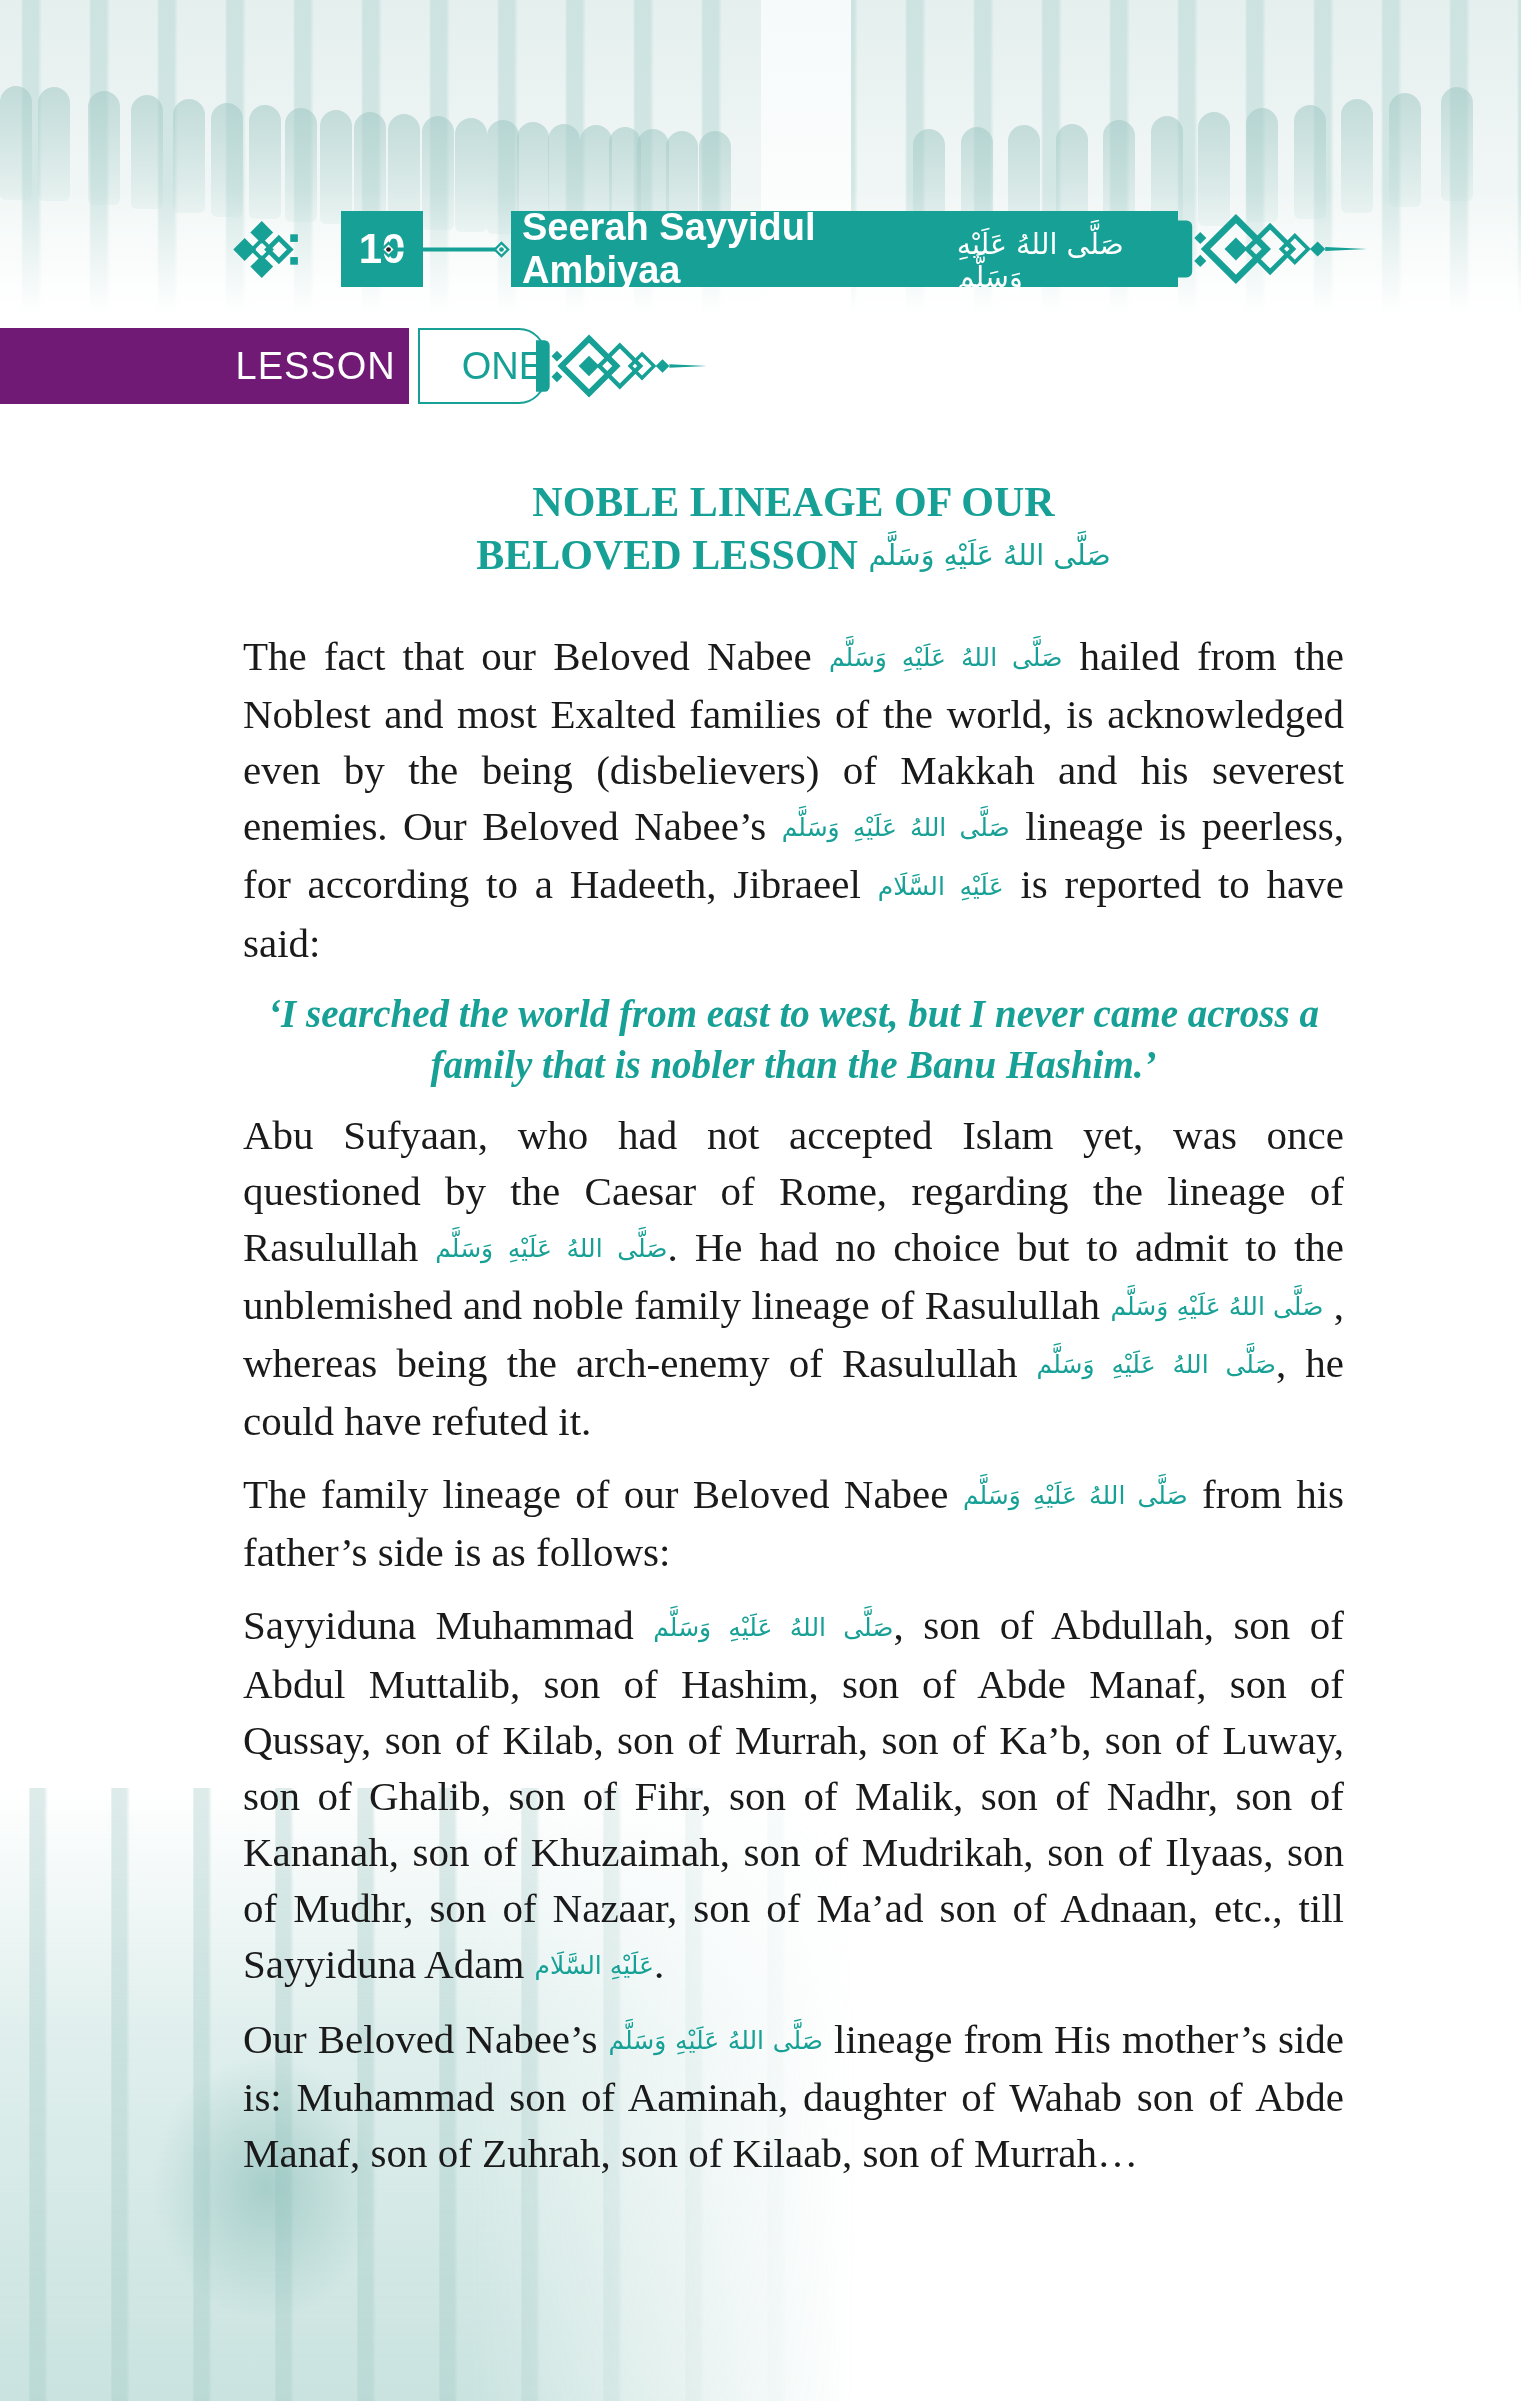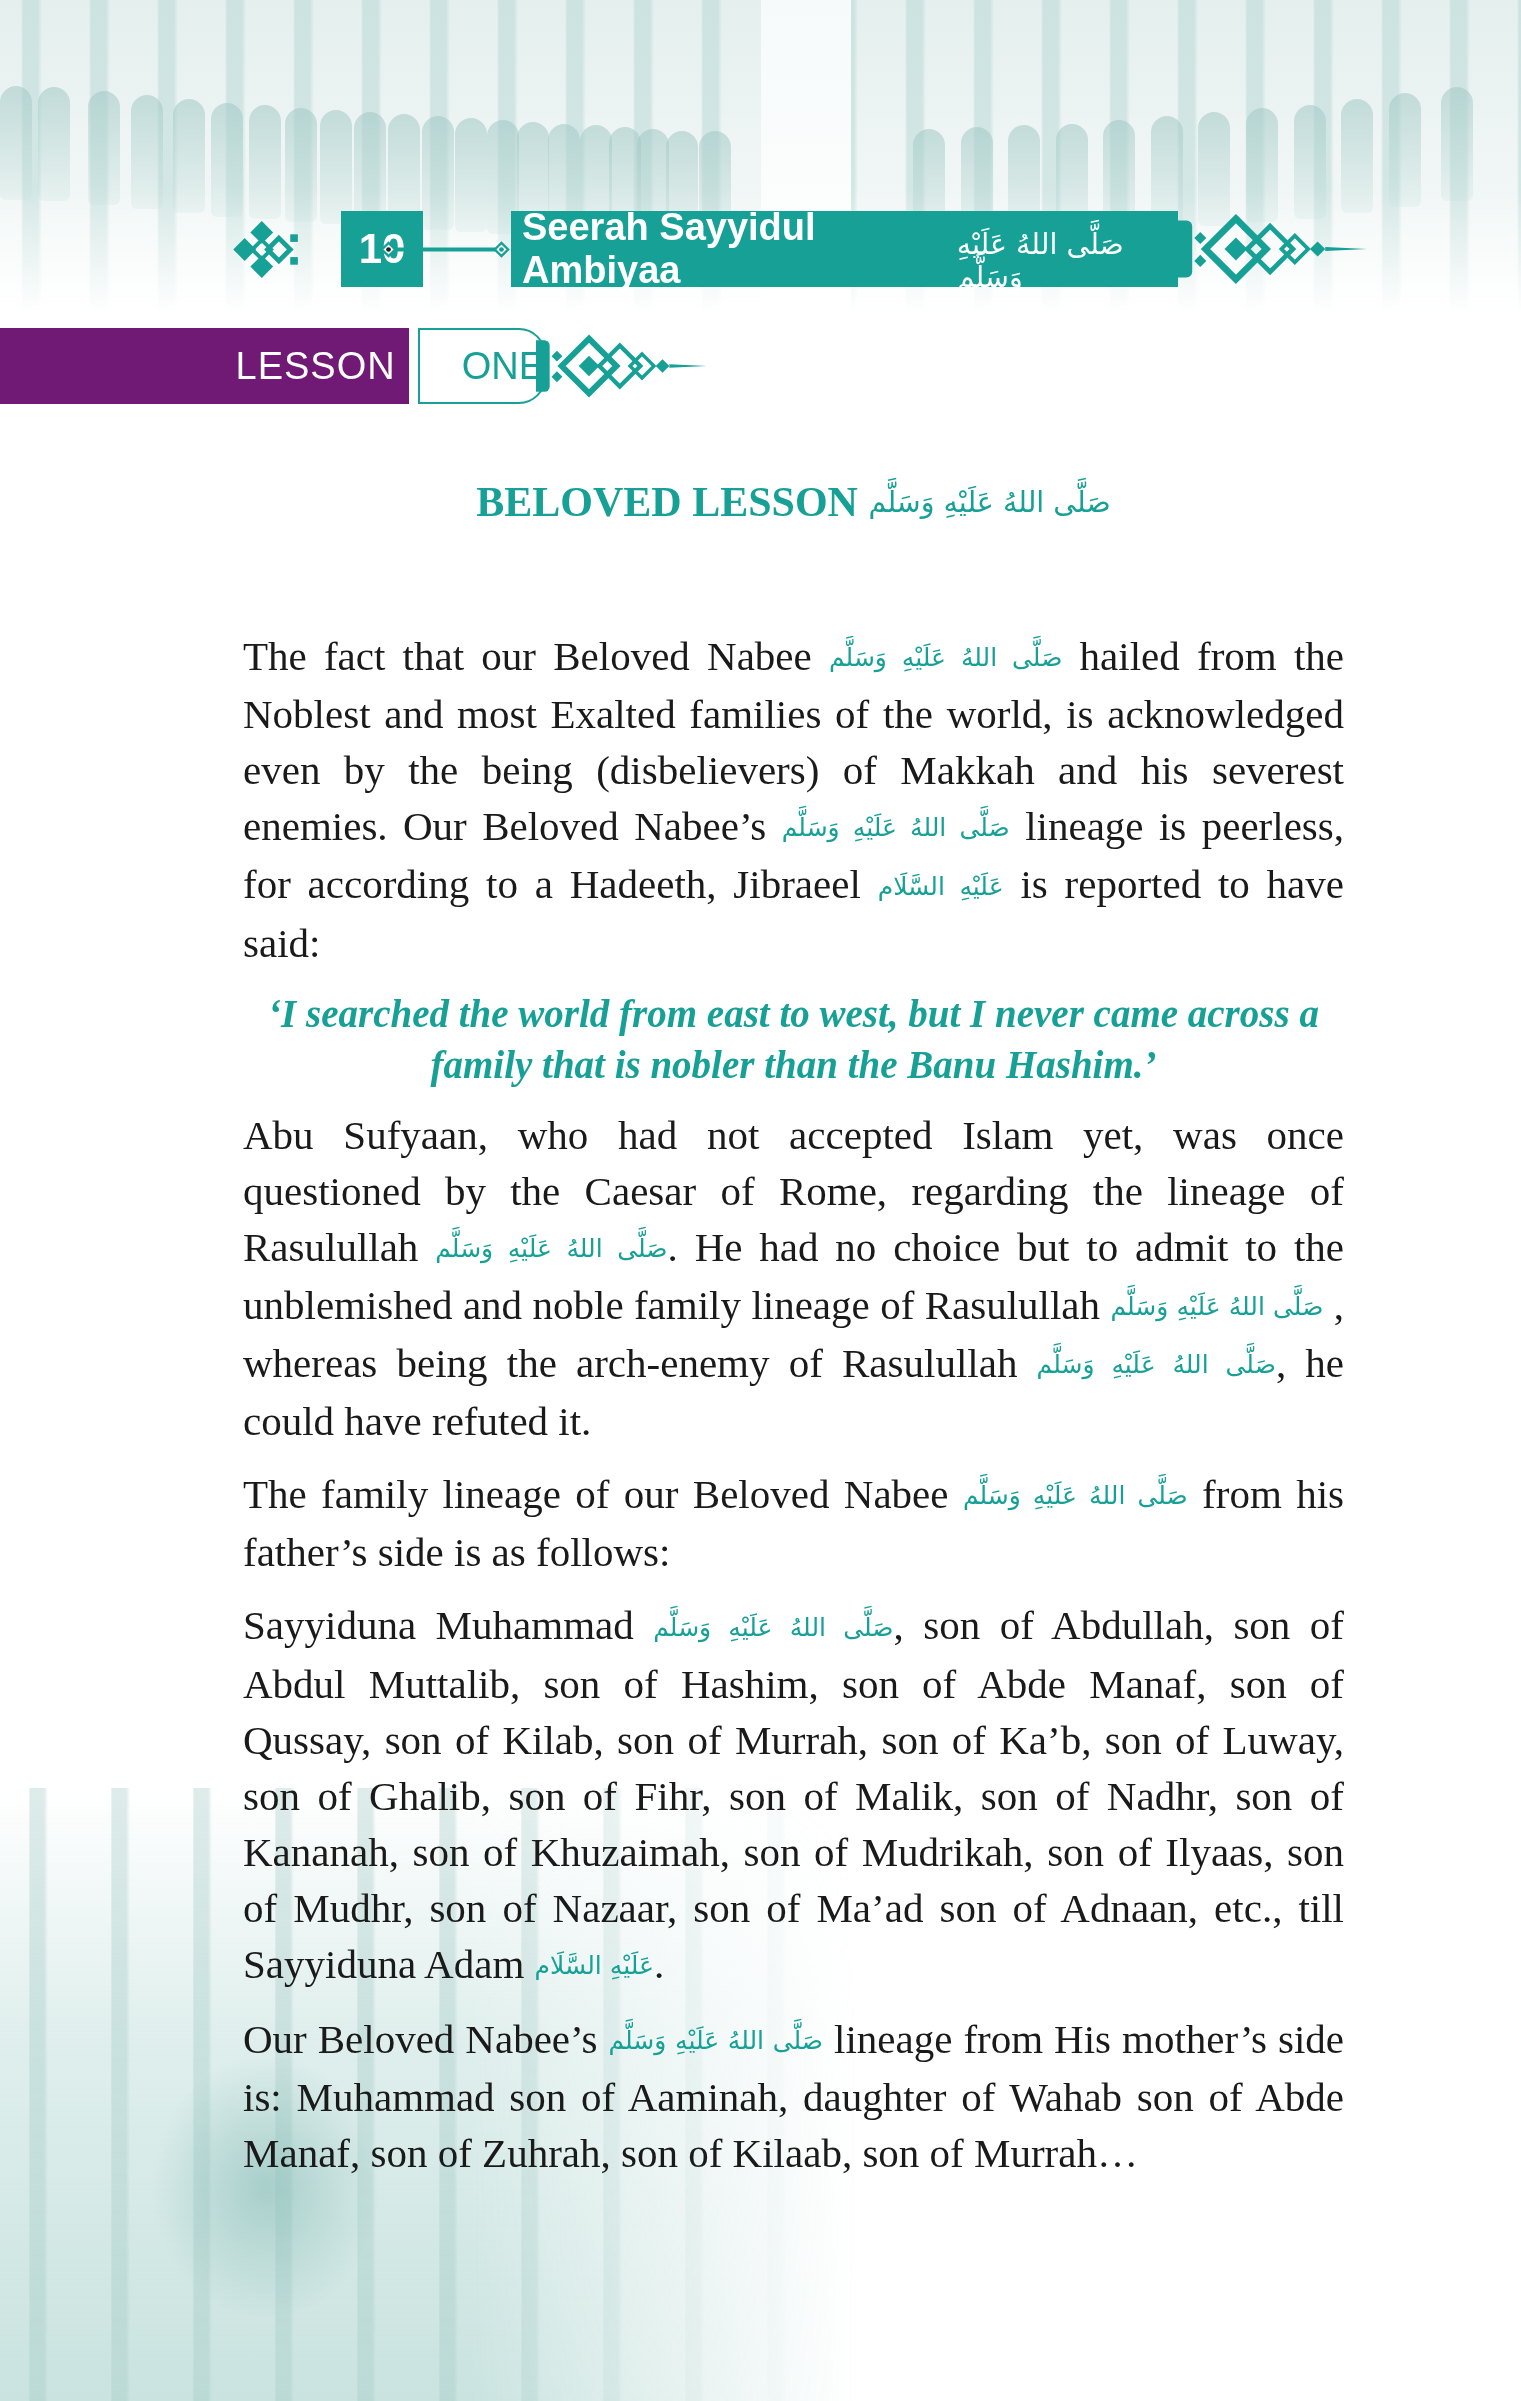--- a/index.html
+++ b/index.html
@@ -201,20 +201,21 @@
       <polygon points="62,28 74,40 62,52 50,40"></polygon>
       <polygon points="98,16 122,40 98,64 74,40" fill="none" stroke="#17a196" stroke-width="5"></polygon>
       <polygon points="124,26 138,40 124,54 110,40" fill="none" stroke="#17a196" stroke-width="4"></polygon>
       <polygon points="148,32 156,40 148,48 140,40"></polygon>
       <polygon points="156,38 200,40 156,42"></polygon>
     </g>
   </svg>
 </div>
 
 <div class="heading">
+  <div>NOBLE LINEAGE OF OUR</div>
   <div>
     <span>BELOVED LESSON</span>
     <span class="honor">صَلَّى اللهُ عَلَيْهِ وَسَلَّم</span>
   </div>
 </div>
 
 <div class="body">
   <p>
     <span>The fact that our Beloved Nabee</span>
     <span class="honor">صَلَّى اللهُ عَلَيْهِ وَسَلَّم</span>

